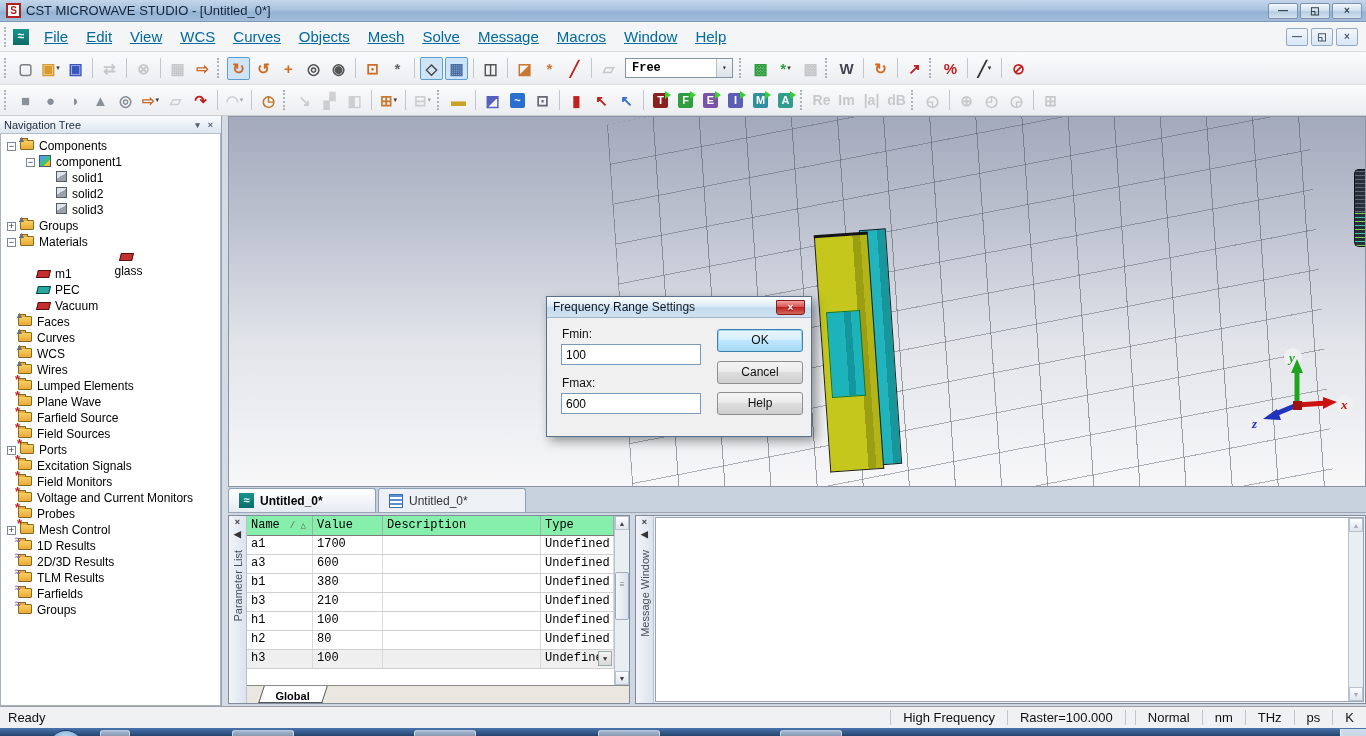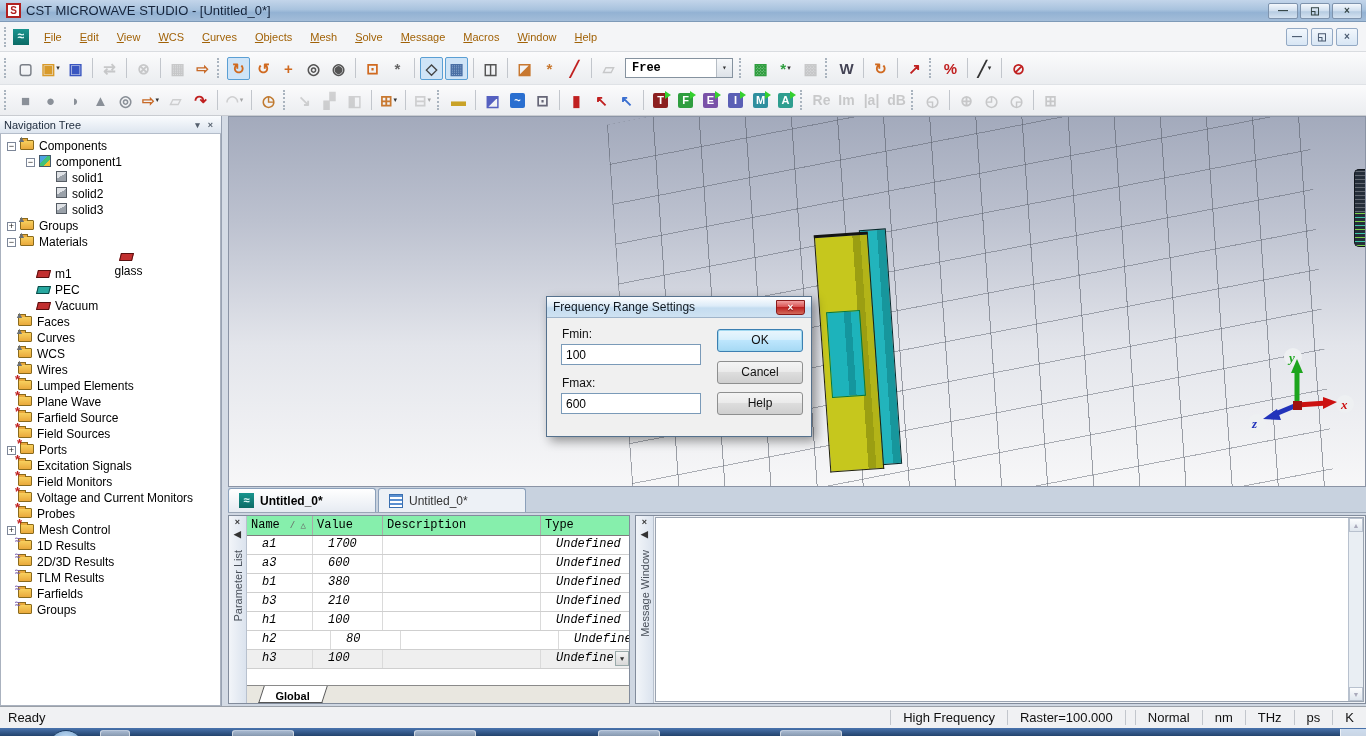--- a/index.html
+++ b/index.html
@@ -16,21 +16,21 @@
   .wbtn { width:30px; height:16px; border:1px solid #7e93ad; border-radius:2px;
     background:linear-gradient(#f4f8fc,#cfdeee 50%,#b6cce2 55%,#d4e2f0); font-size:10px; line-height:14px;
     text-align:center; color:#344; font-weight:bold; }
 
   
   #menubar { position:absolute; left:0; top:22px; width:1366px; height:30px; background:#f4f5f7;
     border-bottom:1px solid #d9dce0; display:flex; align-items:center; padding-left:2px; }
   .grip { width:5px; height:20px; border-left:2px dotted #aab4bf; margin:0 4px 0 2px; }
   #cst-logo, .wave-ico { width:16px; height:16px; background:linear-gradient(#19948e,#0c6b66);
     color:#eafefe; font-size:12px; font-weight:bold; line-height:15px; text-align:center; margin-right:6px; flex:none;}
-  .mi { padding:4px 9px; font-size:11px; color:#a16207; }
+  .mi { padding:4px 9px; font-size:15px; color:#0369a1;text-decoration:underline; }
   .mi:first-letter { text-decoration:underline; }
   .child-btns { margin-left:auto; display:flex; gap:3px; margin-right:8px; }
   .cbtn { width:22px; height:18px; border:1px solid #93a9c4; border-radius:2px; background:linear-gradient(#f2f7fc,#d8e6f4);
     font-size:10px; line-height:16px; text-align:center; color:#4a5a70; font-weight:bold; }
 
   
   .toolbar { position:absolute; left:0; width:1366px; background:linear-gradient(#fbfbfc,#ebedf0);
     display:flex; align-items:center; padding-left:2px; }
   #toolbar1 { top:52px; height:33px; border-bottom:1px solid #dfe2e6; }
   #toolbar2 { top:85px; height:31px; border-bottom:1px solid #c9ccd1; }
@@ -142,21 +142,21 @@
   .psbtn { font-size:9px; font-weight:bold; color:#333; line-height:12px; }
   .pslabel { writing-mode:vertical-rl; transform:rotate(180deg); font-size:11px; color:#49505a; margin-top:10px; }
   #param-main { flex:1; display:flex; flex-direction:column; background:#fff; overflow:hidden; }
   #ptable { flex:1; display:flex; overflow:hidden; }
   #pcols { flex:1; font-family:"Liberation Mono", monospace; font-size:12px; }
   .phead { display:flex; height:20px; border-bottom:1px solid #7d7d7d; background:#86efac; }
   .phc { border-right:1px solid #a8a8a8; padding:2px 4px; white-space:nowrap; overflow:hidden; }
   .phc .sorti { font-size:9px; color:#666; margin-left:10px; }
   .prow { display:flex; height:19px; border-bottom:1px solid #cfcfcf; }
   .prow.editing { background:#efefef; }
-  .pc { border-right:1px solid #dadada; padding:1px 15px; white-space:nowrap; overflow:hidden; position:relative;font-style:italic; }
+  .pc { border-right:1px solid #dadada; padding:1px 4px; white-space:nowrap; overflow:hidden; position:relative; }
   .pc .ddbtn { position:absolute; right:1px; top:1px; width:14px; height:15px; border:1px solid #9aa;
     background:linear-gradient(#f4f4f4,#d8d8d8); font-size:7px; text-align:center; line-height:14px; color:#333; }
   .vscroll { width:15px; background:#e9eef3; border-left:1px solid #b8c1ce; display:flex; flex-direction:column; }
   .sbtn { height:14px; font-size:7px; text-align:center; line-height:13px; color:#444;
     background:linear-gradient(#fbfcfd,#dfe6ee); border:1px solid #b8c1ce; }
   .sbtn.gray { color:#aab; }
   .strack { flex:1; position:relative; }
   .sthumb { position:absolute; left:0; width:100%; top:30%; height:34%; background:linear-gradient(90deg,#f4f7fa,#d8e1ec);
     border:1px solid #9fabbc; border-radius:2px; font-size:8px; color:#778; text-align:center; line-height:3; }
   #global-strip { height:18px; background:#e9e7e0; border-top:1px solid #8a8a8a; display:flex; align-items:flex-start; }
@@ -694,21 +694,21 @@
                 <div class="pc" style="width: 158px;"></div>
                 <div class="pc" style="width: 72px; flex: 1 1 0%;">Undefined</div>
               </div>
               <div class="prow">
                 <div class="pc" style="width: 66px;">h1</div>
                 <div class="pc" style="width: 70px;">100</div>
                 <div class="pc" style="width: 158px;"></div>
                 <div class="pc" style="width: 72px; flex: 1 1 0%;">Undefined</div>
               </div>
               <div class="prow">
-                <div class="pc" style="width: 84px;">h2</div>
+                <div class="pc" style="width: 66px;">h2</div>
                 <div class="pc" style="width: 70px;">80</div>
                 <div class="pc" style="width: 158px;"></div>
                 <div class="pc" style="width: 72px; flex: 1 1 0%;">Undefined</div>
               </div>
               <div class="prow editing">
                 <div class="pc" style="width: 66px;">h3</div>
                 <div class="pc" style="width: 70px;">100</div>
                 <div class="pc" style="width: 158px;"></div>
                 <div class="pc" style="width: 72px; flex: 1 1 0%;">Undefine<span class="ddbtn">▼</span></div>
               </div>

